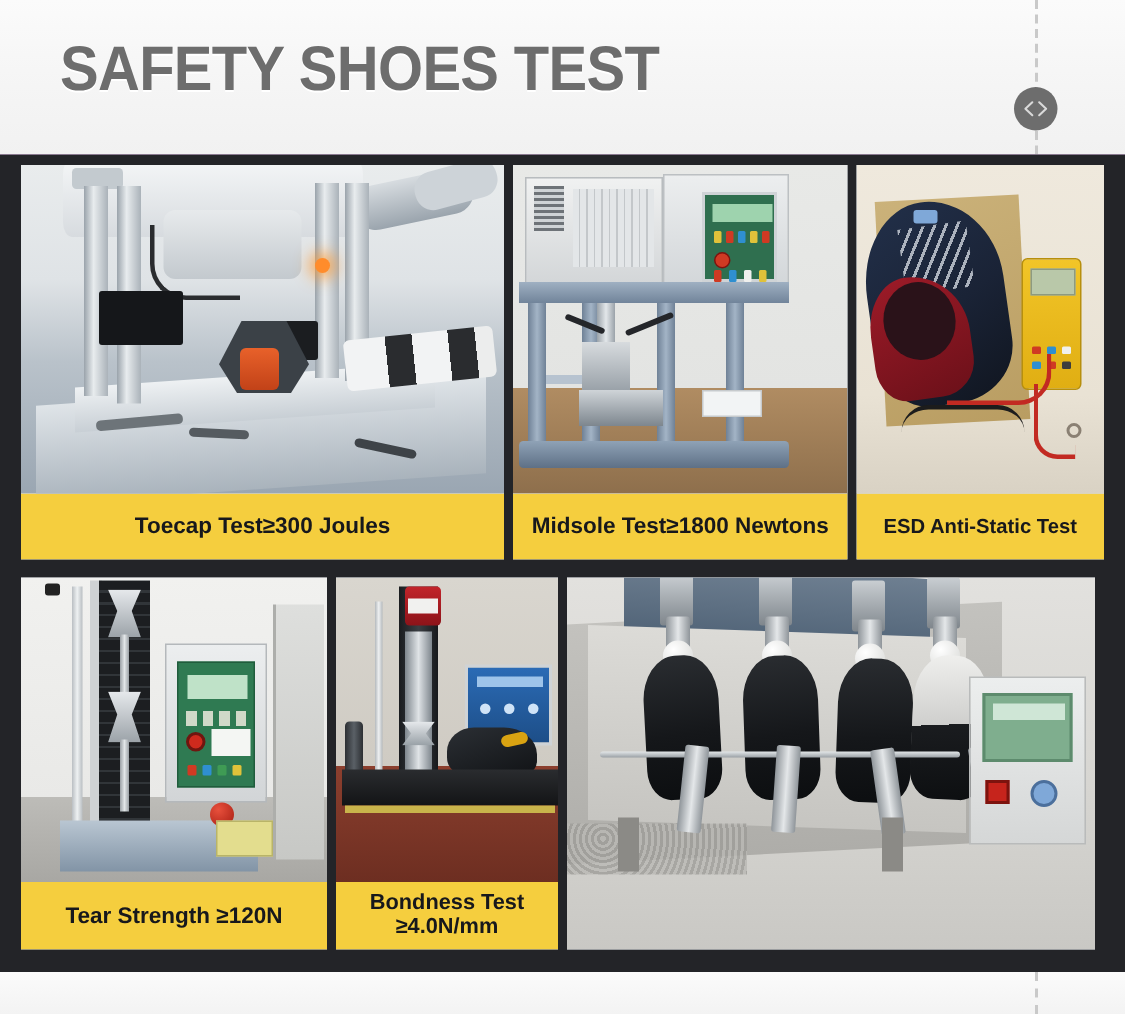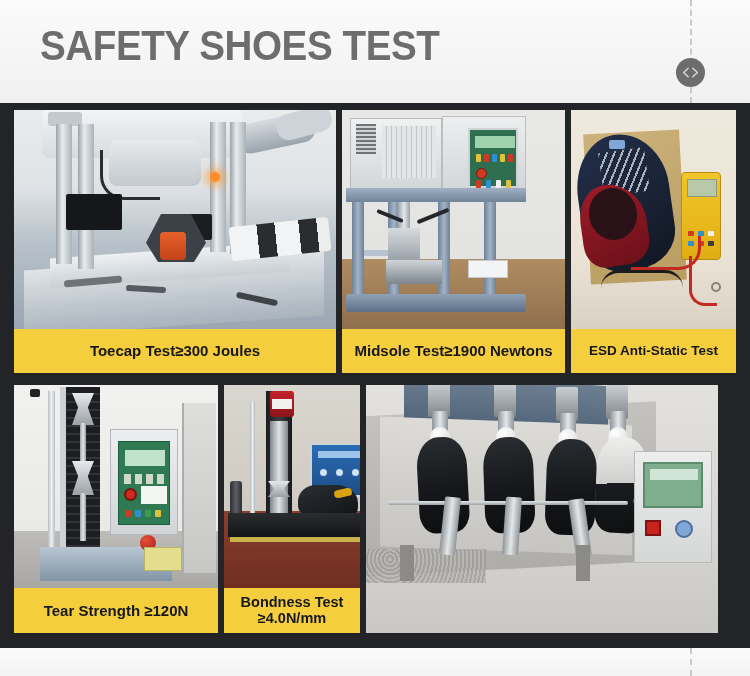--- a/index.html
+++ b/index.html
@@ -84,21 +84,21 @@
   }
   .card + .card { margin-left: 6px; }
 
   
   .c-toecap  { width: 322px; }
   .c-midsole { width: 223px; }
   .c-esd     { width: 165px; }
 
   
   .c-tear { width: 204px; justify-content: flex-end; }
-  .c-bond { width: 136px; }
+  .c-bond { width: 148px; }
   .c-flex { width: 352px; }
 
   .photo {
     position: relative;
     flex: 1 1 auto;
     overflow: hidden;
     background: #cfd4d8;
   }
 
   .caption {
@@ -339,21 +339,21 @@
           <div class="ph ms-leg ms-l4"></div>
           <div class="ph ms-shelf"></div>
           <div class="ph ms-ram"></div>
           <div class="ph ms-blk"></div>
           <div class="ph ms-arm1"></div>
           <div class="ph ms-arm2"></div>
           <div class="ph ms-anvil"></div>
           <div class="ph ms-label"></div>
           <div class="ph ms-base"></div>
         </div>
-        <div class="caption cap-1">Midsole Test≥1900 Newtons</div>
+        <div class="caption cap-1">Midsole Test≥1800 Newtons</div>
       </div>
 
       <div class="card c-esd">
         <div class="photo">
           <div class="esd-bg"></div>
           <div class="ph esd-plate"></div>
           <div class="ph esd-shoe-body"></div>
           <div class="ph esd-lace"></div>
           <div class="ph esd-tag"></div>
           <div class="ph esd-shoe-red"></div>

